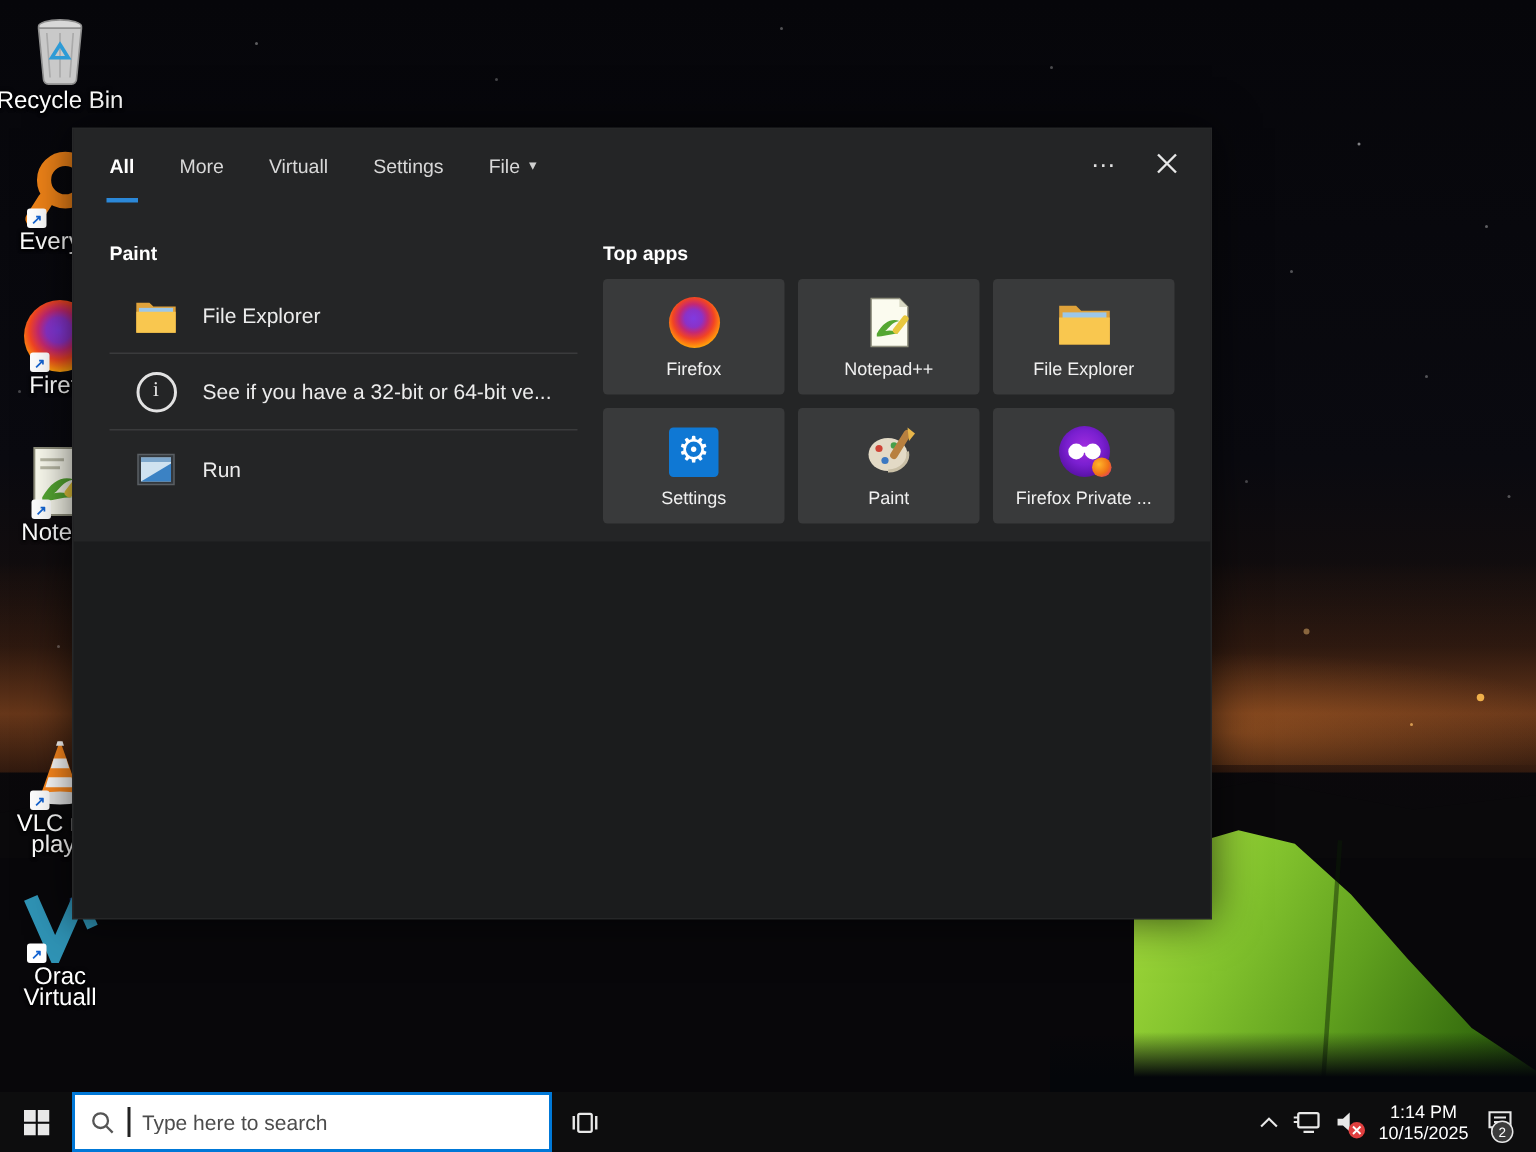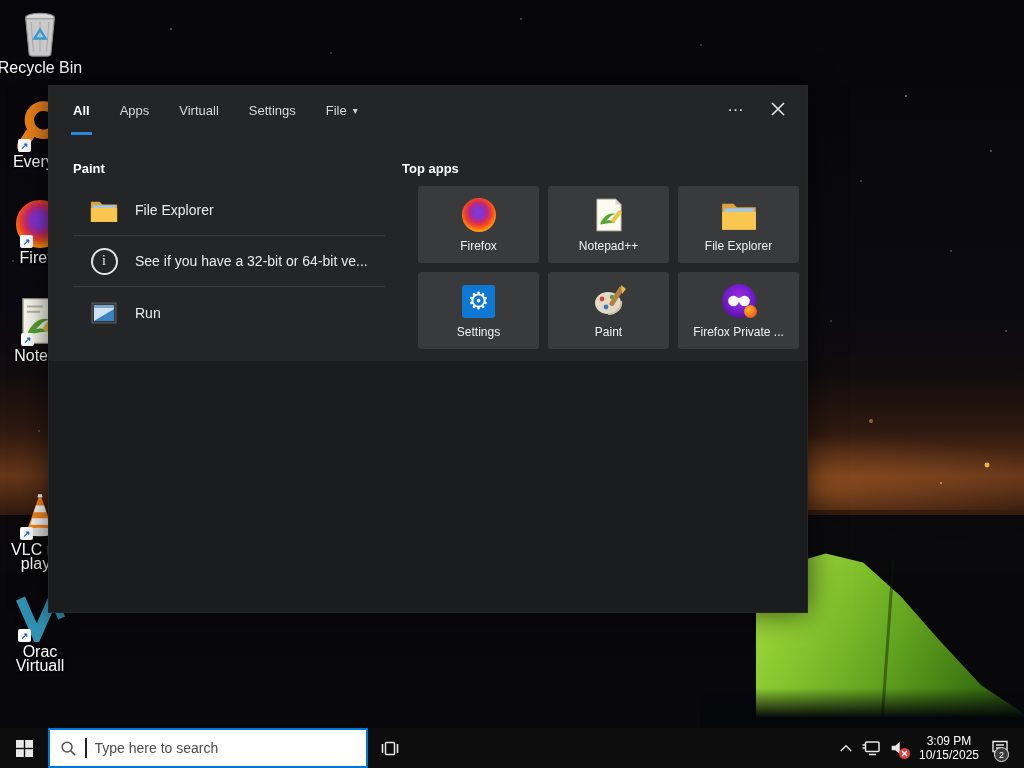--- a/index.html
+++ b/index.html
@@ -55,21 +55,21 @@
   .col-left{width:316px;}
   .col-right{margin-left:17px;width:381px;}
   .sec-h{margin-top:26px;font-size:13px;font-weight:bold;color:#fff;height:16px;}
   .rlist{margin-top:8px;}
   .rrow{display:flex;align-items:center;height:51px;padding-left:16px;border-bottom:1px solid #3a3b3c;box-sizing:border-box;}
   .rrow:last-child{border-bottom:none;}
   .rrow .ric{width:30px;display:flex;justify-content:center;}
   .rrow .rtxt{margin-left:16px;font-size:14px;color:#ececec;white-space:nowrap;overflow:hidden;max-width:245px;}
   .info-c{width:27px;height:27px;border:2px solid #e2e2e2;border-radius:50%;box-sizing:border-box;
     display:flex;align-items:center;justify-content:center;color:#e8e8e8;font-size:14px;font-family:"Liberation Serif",serif;}
-  .grid{margin-top:9px;display:grid;grid-template-columns:repeat(3,121px);grid-auto-rows:77px;gap:9px;margin-left:16px;}
+  .grid{margin-top:9px;display:grid;grid-template-columns:repeat(3,121px);grid-auto-rows:77px;gap:9px;}
   .tile{background:#393a3b;border-radius:3px;display:flex;flex-direction:column;align-items:center;justify-content:center;cursor:default;}
   .tile .tic{height:38px;display:flex;align-items:center;justify-content:center;}
   .tile .tlbl{margin-top:5px;font-size:12px;color:#f0f0f0;white-space:nowrap;max-width:112px;overflow:hidden;}
   .set-sq{width:33px;height:33px;background:#0f78d4;border-radius:3px;display:flex;align-items:center;justify-content:center;
     color:#fff;font-size:24px;line-height:1;}
   .fxp{width:34px;height:34px;border-radius:50%;position:relative;display:flex;align-items:center;justify-content:center;
     background:radial-gradient(circle at 50% 42%,#a12de0 0%,#7a1fd0 45%,#5a12a8 75%,#43128a 100%);}
   .fxp .swirl{position:absolute;right:-1px;bottom:0px;width:13px;height:13px;border-radius:50%;
     background:radial-gradient(circle at 35% 35%,#ffb52a,#f07316 55%,#d8218c 100%);}
 
@@ -188,21 +188,21 @@
   </div>
 
   <div class="panel">
     <div class="panel-top">
 
       <div class="tabs">
         <div class="tab active">
             <span>All</span>
           </div>
         <div class="tab">
-            <span>Apps</span>
+            <span>More</span>
           </div>
         <div class="tab">
             <span>Virtuall</span>
           </div>
         <div class="tab">
             <span>Settings</span>
           </div>
         <div class="tab">
           <span>File</span>
           <span class="arr">▾</span>
@@ -366,21 +366,21 @@
         <svg width="18" height="16" viewBox="0 0 20 16">
           <path d="M3 5.5 h4 l5 -4.5 v14 l-5 -4.5 h-4z" fill="#e8e8e8"></path>
         </svg>
         <span class="mute-badge">
           <svg width="7" height="7" viewBox="0 0 7 7">
               <path d="M1 1 L6 6 M6 1 L1 6" stroke="#fff" stroke-width="1.3"></path>
             </svg>
         </span>
       </div>
       <div class="clock">
-        <div>3:09 PM</div>
+        <div>1:14 PM</div>
         <div>10/15/2025</div>
       </div>
       <div class="tb-btn ac">
         <svg width="20" height="18" viewBox="0 0 20 18">
           <path d="M3 2.5 h14 v10 h-8.5 l-3.5 3 v-3 h-2z" fill="none" stroke="#e8e8e8" stroke-width="1.4"></path>
           <path d="M6 6 h8 M6 9 h5" stroke="#e8e8e8" stroke-width="1.3"></path>
         </svg>
         <span class="ac-badge">2</span>
       </div>
       <div class="edge-div"></div>

